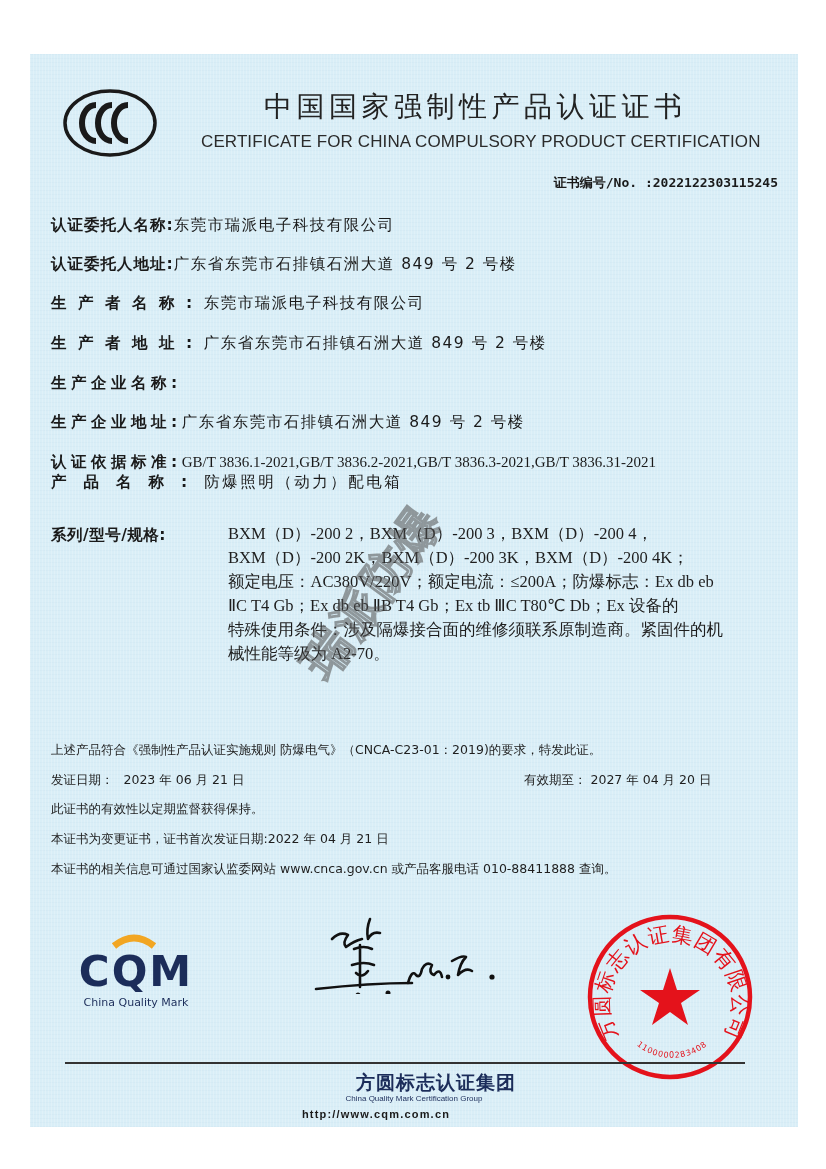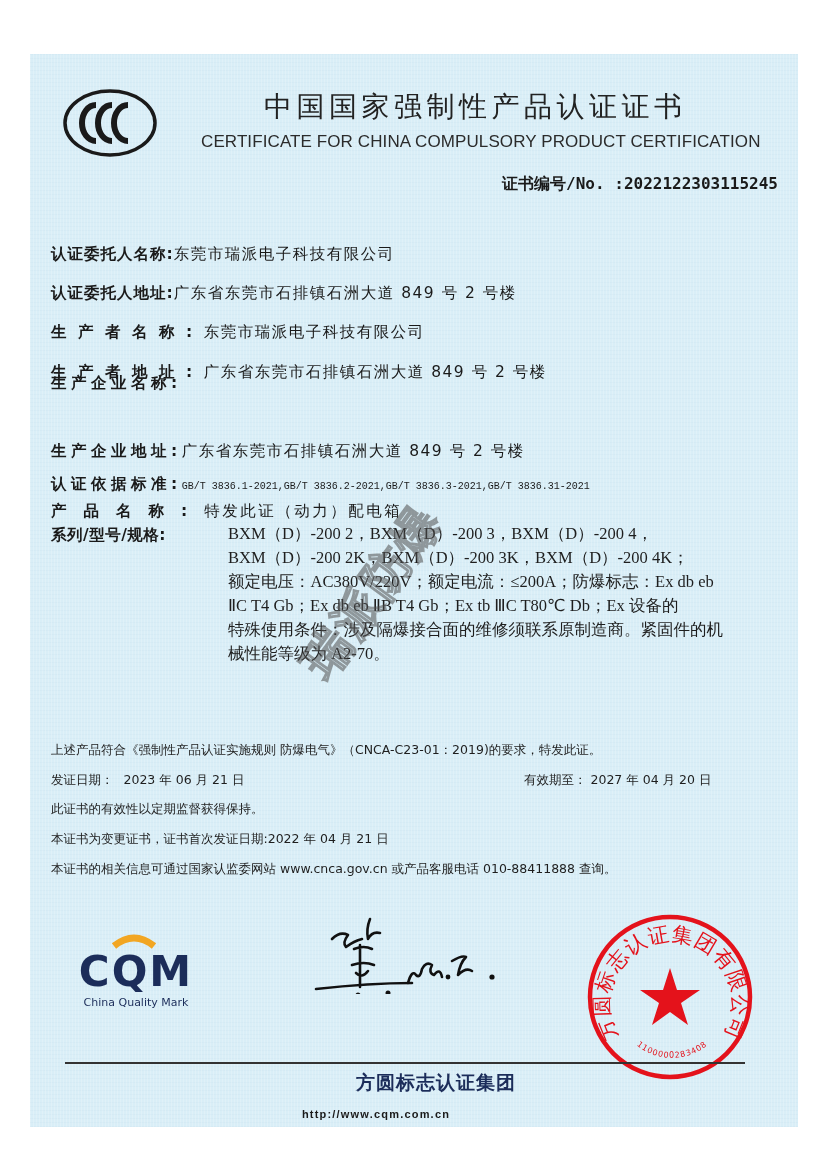--- a/index.html
+++ b/index.html
@@ -18,27 +18,27 @@
   .ccc-logo { left: 32px; top: 34px; width: 96px; height: 70px; }
   .title-cn {
     left: 234px; top: 34px; font-size: 28px; letter-spacing: 4.5px; color: #222;
     font-family: "DejaVu Sans", sans-serif; white-space: nowrap;
   }
   .title-en {
     left: 171px; top: 78px; font-size: 17px; color: #2b2b2b; white-space: nowrap;
     font-family: "Liberation Sans", sans-serif; letter-spacing: 0.1px;
   }
   .cert-no {
-    right: 20px; top: 120px; font-size: 16px; font-weight: bold; white-space: nowrap;
+    right: 20px; top: 120px; font-size: 13px; font-weight: bold; white-space: nowrap;
     font-family: "DejaVu Sans Mono", monospace;
   }
   .row { left: 21px; font-size: 15.5px; white-space: nowrap; display: flex; align-items: baseline; }
   .row .lbl { font-weight: bold; letter-spacing: 1px; }
-  .row .val { font-family: "DejaVu Sans", sans-serif; letter-spacing: 1.5px; margin-top: 29px; }
-  .row .val.mono { font-family: Liberation Mono, monospace; letter-spacing: 0; font-size: 10px; }
+  .row .val { font-family: "DejaVu Sans", sans-serif; letter-spacing: 1.5px; }
+  .row .val.mono { font-family: Liberation Serif, serif; letter-spacing: 0; font-size: 15px; }
   .spec { left: 21px; top: 471px; font-size: 15.5px; }
   .spec .lbl { font-weight: bold; letter-spacing: 0.5px; }
   .spec-lines { position: absolute; left: 146px; top: 0; width: 600px; margin-left: 31px; }
   .spec-lines div {
     height: 24px; line-height: 24px; font-family: "Liberation Serif", serif; font-size: 16.5px; white-space: nowrap; color: #1e1e1e;
   }
   .small { left: 21px; font-size: 12.5px; font-weight: normal; white-space: nowrap; font-family: "DejaVu Sans", sans-serif; color: #1e1e1e; }
   .watermark {
     left: 210px; top: 505px; font-size: 48px; color: transparent;
     -webkit-text-stroke: 1.3px rgba(80,80,80,0.55); letter-spacing: 2px;
@@ -96,21 +96,21 @@
   <div class="abs row" style="top:358px">
     <span class="lbl" style="letter-spacing:4.5px">生产企业地址:</span>
     <span class="val">广东省东莞市石排镇石洲大道 849 号 2 号楼</span>
   </div>
   <div class="abs row" style="top:398px">
     <span class="lbl" style="letter-spacing:4.5px">认证依据标准:</span>
     <span class="val mono">GB/T 3836.1-2021,GB/T 3836.2-2021,GB/T 3836.3-2021,GB/T 3836.31-2021</span>
   </div>
   <div class="abs row" style="top:418px">
     <span class="lbl" style="letter-spacing:17px">产品名称:</span>
-    <span class="val" style="letter-spacing:2.5px">特发此证（动力）配电箱</span>
+    <span class="val" style="letter-spacing:2.5px">防爆照明（动力）配电箱</span>
   </div>
 
   <div class="abs spec">
     <span class="lbl">系列/型号/规格:</span>
     <div class="spec-lines" style="top:-3px">
       <div>BXM（D）-200 2，BXM（D）-200 3，BXM（D）-200 4，</div>
       <div>BXM（D）-200 2K，BXM（D）-200 3K，BXM（D）-200 4K；</div>
       <div>额定电压：AC380V/220V；额定电流：≤200A；防爆标志：Ex db eb</div>
       <div>ⅡC T4 Gb；Ex db eb ⅡB T4 Gb；Ex tb ⅢC T80℃ Db；Ex 设备的</div>
       <div>特殊使用条件：涉及隔爆接合面的维修须联系原制造商。紧固件的机</div>
@@ -166,14 +166,15 @@
       <textPath href="#sealArc" startOffset="50%" text-anchor="middle">方圆标志认证集团有限公司</textPath>
     </text>
     <text font-family="DejaVu Sans, sans-serif" font-size="8" fill="#e4121b" letter-spacing="0.8">
       <textPath href="#numArc" startOffset="50%" text-anchor="middle">1100000283408</textPath>
     </text>
     <polygon points="85,56 92,78 115,78 96,91 103,113 85,100 67,113 74,91 55,78 78,78" fill="#e4121b"></polygon>
   </svg>
 
   <div class="abs footer-line"></div>
   <div class="abs foot-cn">方圆标志认证集团</div>
+  <div class="abs foot-en">China Quality Mark Certification Group</div>
   <div class="abs foot-url">http://www.cqm.com.cn</div>
 </div>
 
 </body></html>

